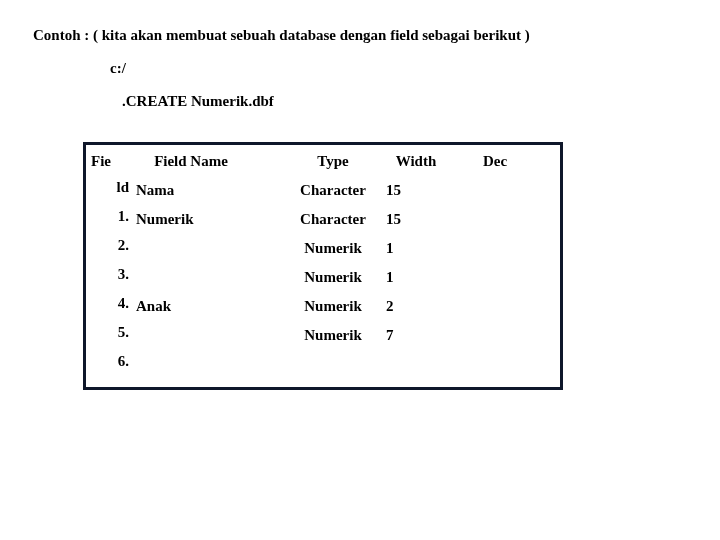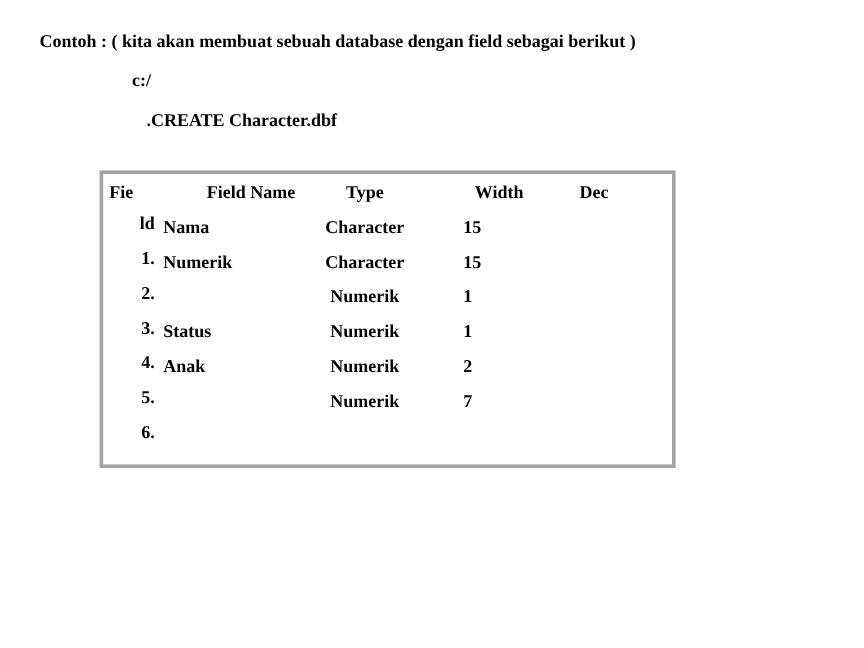--- a/index.html
+++ b/index.html
@@ -49,21 +49,21 @@
     white-space: nowrap;
   }
 
   
   #table-box {
     position: absolute;
     left: 83px;
     top: 142px;
     width: 480px;
     height: 248px;
-    border: 3px solid #a3a3a3;
+    border: 3px solid #0f172a;
     box-sizing: border-box;
     background: #ffffff;
   }
   #table-inner {
     position: relative;
     width: 100%;
     height: 100%;
   }
 
   
@@ -78,49 +78,49 @@
     left: 5px;
     width: 38px;
     text-align: right;
   }
   .col-name {
     left: 50px;
     width: 110px;
     text-align: left;
   }
   .col-type {
-    left: 163px;
+    left: 192px;
     width: 110px;
     text-align: center;
   }
   .col-width {
     left: 300px;
     width: 60px;
   }
   .col-dec {
     left: 382px;
     width: 54px;
     text-align: center;
   }
   .hdr {
     text-align: center;
   }
   .hdr.col-no { text-align: left; }
-  .hdr.col-name { text-align: right; }
+  .hdr.col-name { text-align: center; }
 </style>
 </head>
 <body>
 
 <div id="slide">
 
   <div class="line-title">Contoh : ( kita akan membuat sebuah database dengan field sebagai berikut )</div>
 
   <div class="line-path">c:/</div>
 
-  <div class="line-cmd">.CREATE Character.dbf</div>
+  <div class="line-cmd">.CREATE Numerik.dbf</div>
 
   <div id="table-box">
     <div id="table-inner">
 
       <div class="cell hdr col-no" style="top:7px;">Fie</div>
       <div class="cell hdr col-name" style="top:7px;">Field Name</div>
       <div class="cell hdr col-type" style="top:7px;">Type</div>
       <div class="cell hdr col-width" style="top:7px;">Width</div>
       <div class="cell hdr col-dec" style="top:7px;">Dec</div>
 
@@ -139,21 +139,20 @@
 
       <div class="cell col-name" style="top:65px;">Numerik</div>
       <div class="cell col-type" style="top:65px;">Character</div>
       <div class="cell col-width" style="top:65px;">15</div>
       <div class="cell col-dec" style="top:65px;"></div>
 
       <div class="cell col-type" style="top:94px;">Numerik</div>
       <div class="cell col-width" style="top:94px;">1</div>
       <div class="cell col-dec" style="top:94px;"></div>
 
-      <div class="cell col-name" style="top:123px;">Status</div>
       <div class="cell col-type" style="top:123px;">Numerik</div>
       <div class="cell col-width" style="top:123px;">1</div>
       <div class="cell col-dec" style="top:123px;"></div>
 
       <div class="cell col-name" style="top:152px;">Anak</div>
       <div class="cell col-type" style="top:152px;">Numerik</div>
       <div class="cell col-width" style="top:152px;">2</div>
       <div class="cell col-dec" style="top:152px;"></div>
 
       <div class="cell col-type" style="top:181px;">Numerik</div>

